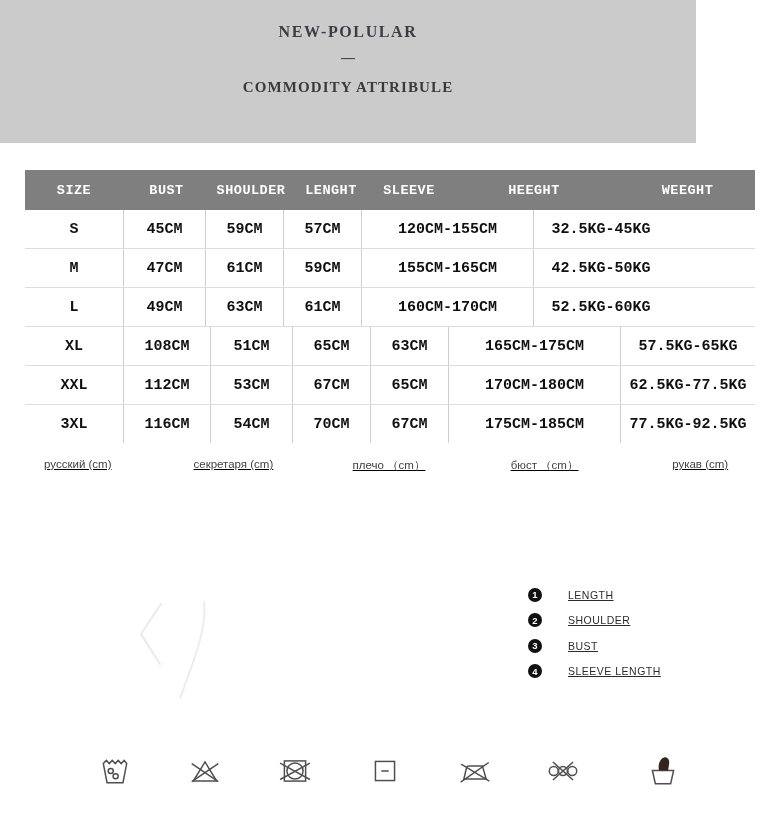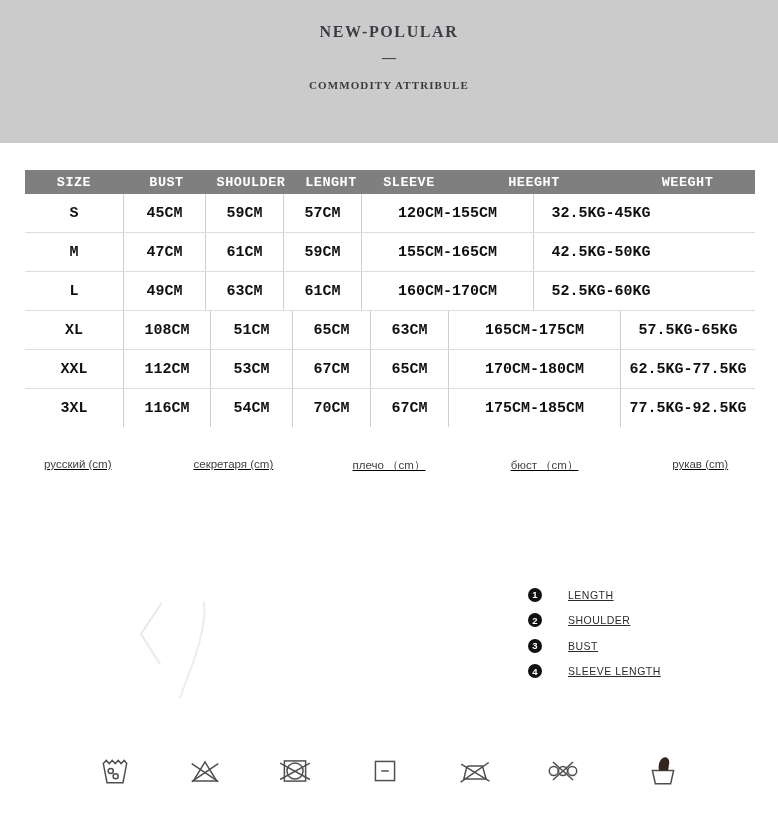--- a/index.html
+++ b/index.html
@@ -3,35 +3,35 @@
 <meta charset="utf-8">
 <style>
   html,body { margin:0; padding:0; background:#ffffff; }
   .page {
     position:relative; width:778px; height:828px; background:#ffffff;
     font-family:"Liberation Sans", sans-serif; overflow:hidden;
   }
 
   
   .banner {
-    position:absolute; top:0; left:0; width:778px; height:143px;
+    position:absolute; top:0; left:0; width:696px; height:143px;
     background:#cbcbcb; text-align:center; color:#3c3c45;
     font-family:"Liberation Serif", serif;
   }
   .brand    { padding-top:23px; font-size:16px; font-weight:bold; letter-spacing:1.6px; }
   .dash     { margin-top:9px;  font-size:14px; font-weight:bold; }
-  .subtitle { margin-top:13px; font-size:11px; font-weight:bold; letter-spacing:1.1px; color:#3a3a3a; }
+  .subtitle { margin-top:13px; font-size:15px; font-weight:bold; letter-spacing:1.1px; color:#3a3a3a; }
 
   
   .size-table {
     position:absolute; top:170px; left:25px; width:730px;
     font-family:"Liberation Mono", monospace; font-weight:bold;
   }
   .t-head {
-    display:flex; background:#7f7f7f; color:#ffffff; height:24px; font-size:13.5px;
+    display:flex; background:#7f7f7f; color:#ffffff; height:40px; font-size:13.5px;
     letter-spacing:0.5px;
   }
   .t-row  { display:flex; height:38px; font-size:15px; color:#101010; }
   .t-row + .t-row { border-top:1px solid #dddddd; }
   .cell {
     display:flex; align-items:center; justify-content:center;
     height:100%; box-sizing:border-box; text-align:center;
   }
   .t-row .cell + .cell { border-left:1px solid #cfcfcf; }
   .c0{width:98px} .c1{width:87px} .c2{width:82px} .c3{width:78px}

